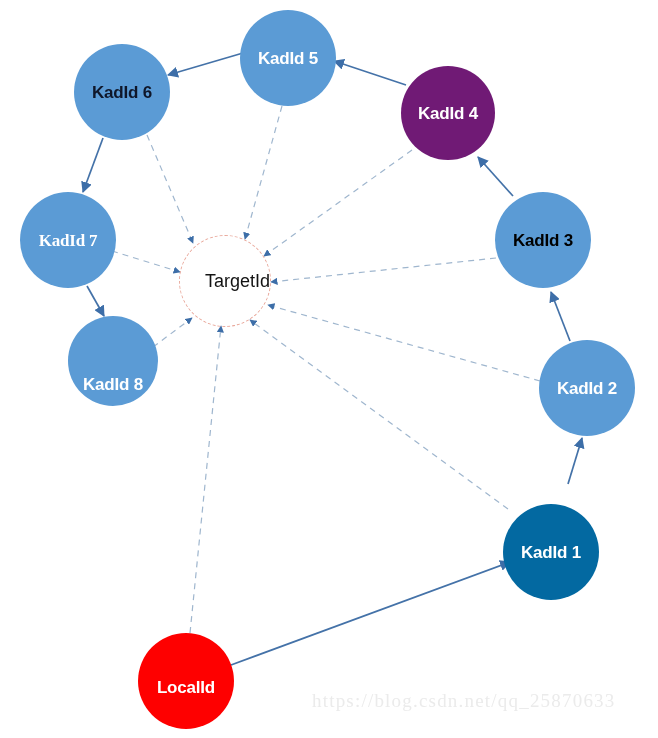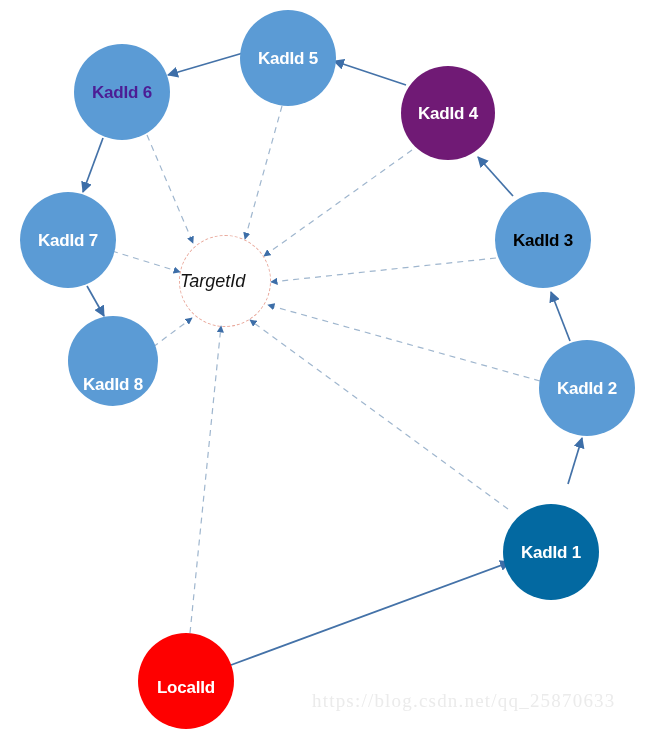--- a/index.html
+++ b/index.html
@@ -16,24 +16,23 @@
     color:#ffffff;font-weight:bold;letter-spacing:-0.2px;
     text-align:left;line-height:1;
     user-select:none;
   }
   .node.kad{background:#5B9BD5;font-size:17px;}
   .node.local{background:#FE0000;font-size:17px;}
   .target{
     position:absolute;border-radius:50%;
     border:1.4px dashed #E9A99C;
     background:transparent;
-    display:flex;align-items:center;justify-content:flex-start;
+    display:flex;align-items:center;justify-content:flex-end;
     color:#131313;font-size:18px;font-weight:normal;
     user-select:none;
-    font-style:italic;
   }
   .watermark{
     position:absolute;
     color:#EBEBEB;
     font-family:"Liberation Serif", serif;
     font-size:19px;
     letter-spacing:1.2px;
     white-space:nowrap;
     user-select:none;
   }
@@ -73,26 +72,26 @@
         <line x1="103" y1="138" x2="83" y2="192" stroke="#4472A8" stroke-width="1.7" marker-end="url(#arrow-solid)"></line>
         <line x1="87" y1="286" x2="104" y2="316" stroke="#4472A8" stroke-width="1.7" marker-end="url(#arrow-solid)"></line>
       </g>
   </svg>
 
   <div id="nodes-group">
       <div class="node kad" style="left: 240px; top: 10px; width: 96px; height: 96px; background: rgb(91, 155, 213);">
         <span style="color: rgb(255, 255, 255);">KadId 5</span>
       </div>
       <div class="node kad" style="left: 74px; top: 44px; width: 96px; height: 96px; background: rgb(91, 155, 213);">
-        <span style="color: #4c1d95;">KadId 6</span>
+        <span style="color: #0f172a;">KadId 6</span>
       </div>
       <div class="node kad" style="left: 401px; top: 66px; width: 94px; height: 94px; background: #701a75;">
         <span style="color: rgb(255, 255, 255);">KadId 4</span>
       </div>
-      <div class="node kad" style="left: 20px; top: 192px; width: 96px; height: 96px; background: rgb(91, 155, 213);">
+      <div class="node kad" style="left: 20px; top: 192px; width: 96px; height: 96px; background: rgb(91, 155, 213); font-family: Liberation Serif, serif;">
         <span style="color: rgb(255, 255, 255);">KadId 7</span>
       </div>
       <div class="node kad" style="left: 495px; top: 192px; width: 96px; height: 96px; background: rgb(91, 155, 213);">
         <span style="color: #000000;">KadId 3</span>
       </div>
       <div class="node kad" style="left: 68px; top: 316px; width: 90px; height: 90px; background: rgb(91, 155, 213);">
         <span style="color: rgb(255, 255, 255); margin-top: 47px;">KadId 8</span>
       </div>
       <div class="node kad" style="left: 539px; top: 340px; width: 96px; height: 96px; background: rgb(91, 155, 213);">
         <span style="color: rgb(255, 255, 255);">KadId 2</span>

